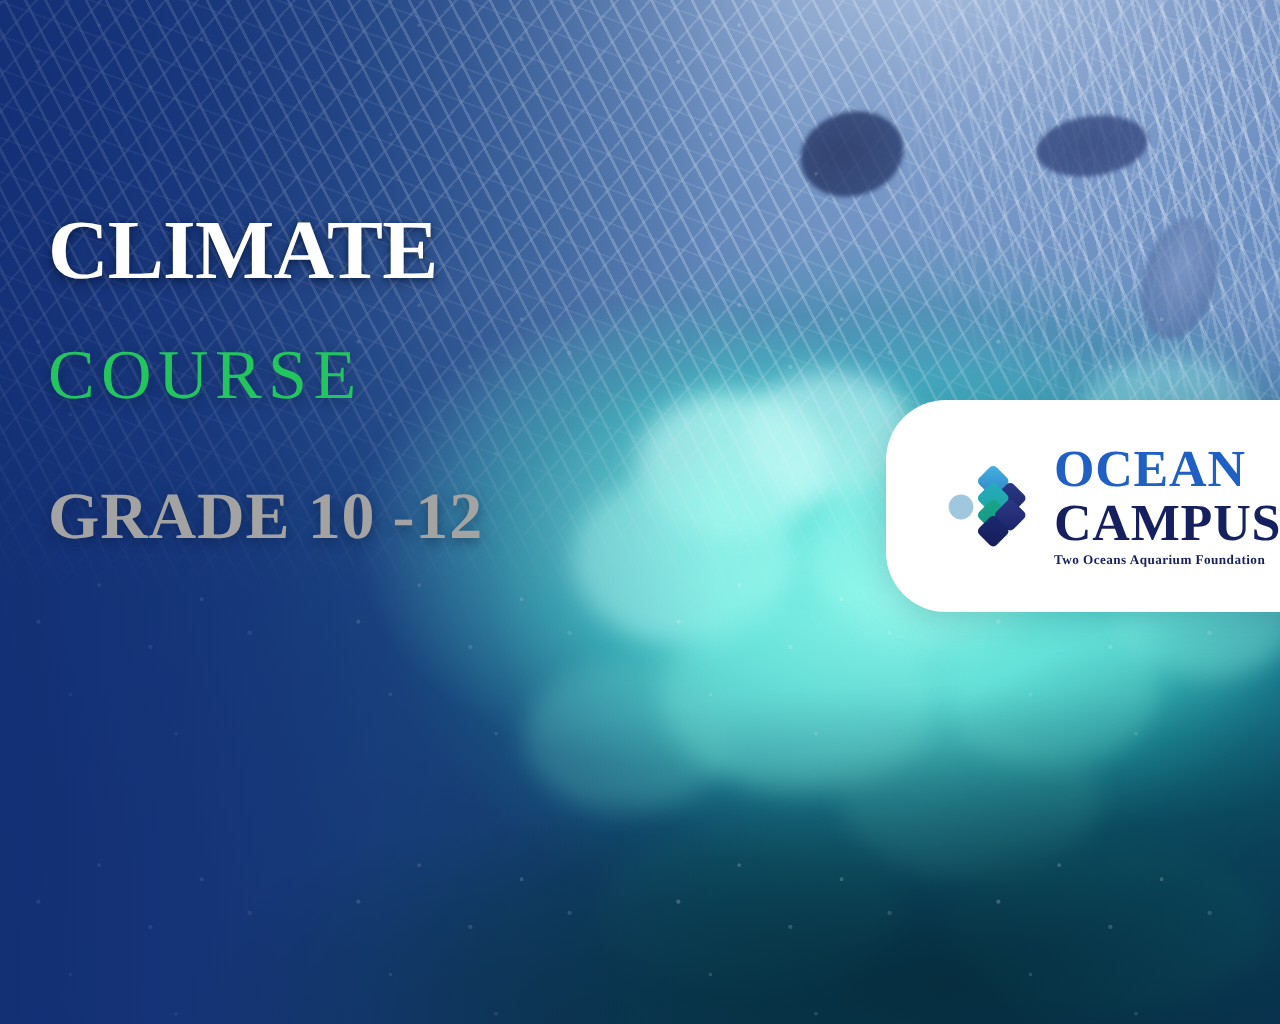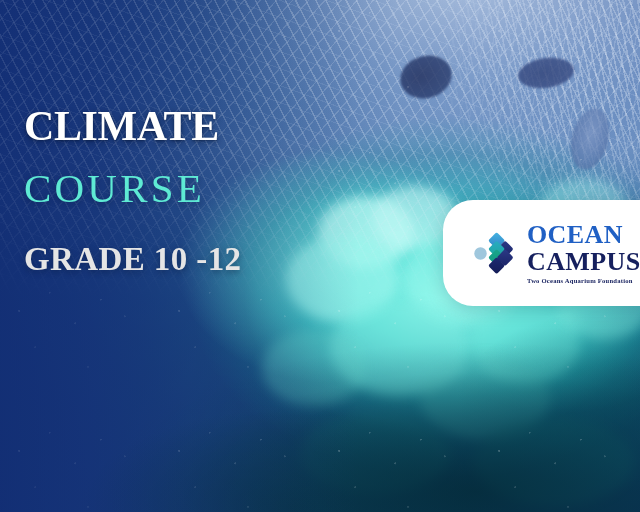--- a/index.html
+++ b/index.html
@@ -150,30 +150,30 @@
     font-size:42px;
     line-height:44px;
     font-weight:700;
     letter-spacing:-0.4px;
     text-shadow:0 2px 6px rgba(6,22,54,.55), 0 1px 2px rgba(6,22,54,.45);
   }
   .headline .hl{display:block;}
 
   .course{
     margin:22px 0 0 0;
-    color:#5eead4;
-    font-size:41px;
+    color:#22c55e;
+    font-size:35px;
     line-height:36px;
     font-weight:400;
     letter-spacing:3.2px;
     text-shadow:0 2px 6px rgba(6,22,54,.45);
   }
   .grade{
     margin:36px 0 0 0;
-    color:#e5e5e5;
+    color:#a3a3a3;
     font-size:33px;
     line-height:34px;
     font-weight:700;
     letter-spacing:0.4px;
     text-shadow:0 2px 6px rgba(6,22,54,.45);
   }
 
   
   .logo-card{
     position:absolute;left:443px;top:200px;width:215px;height:106px;

